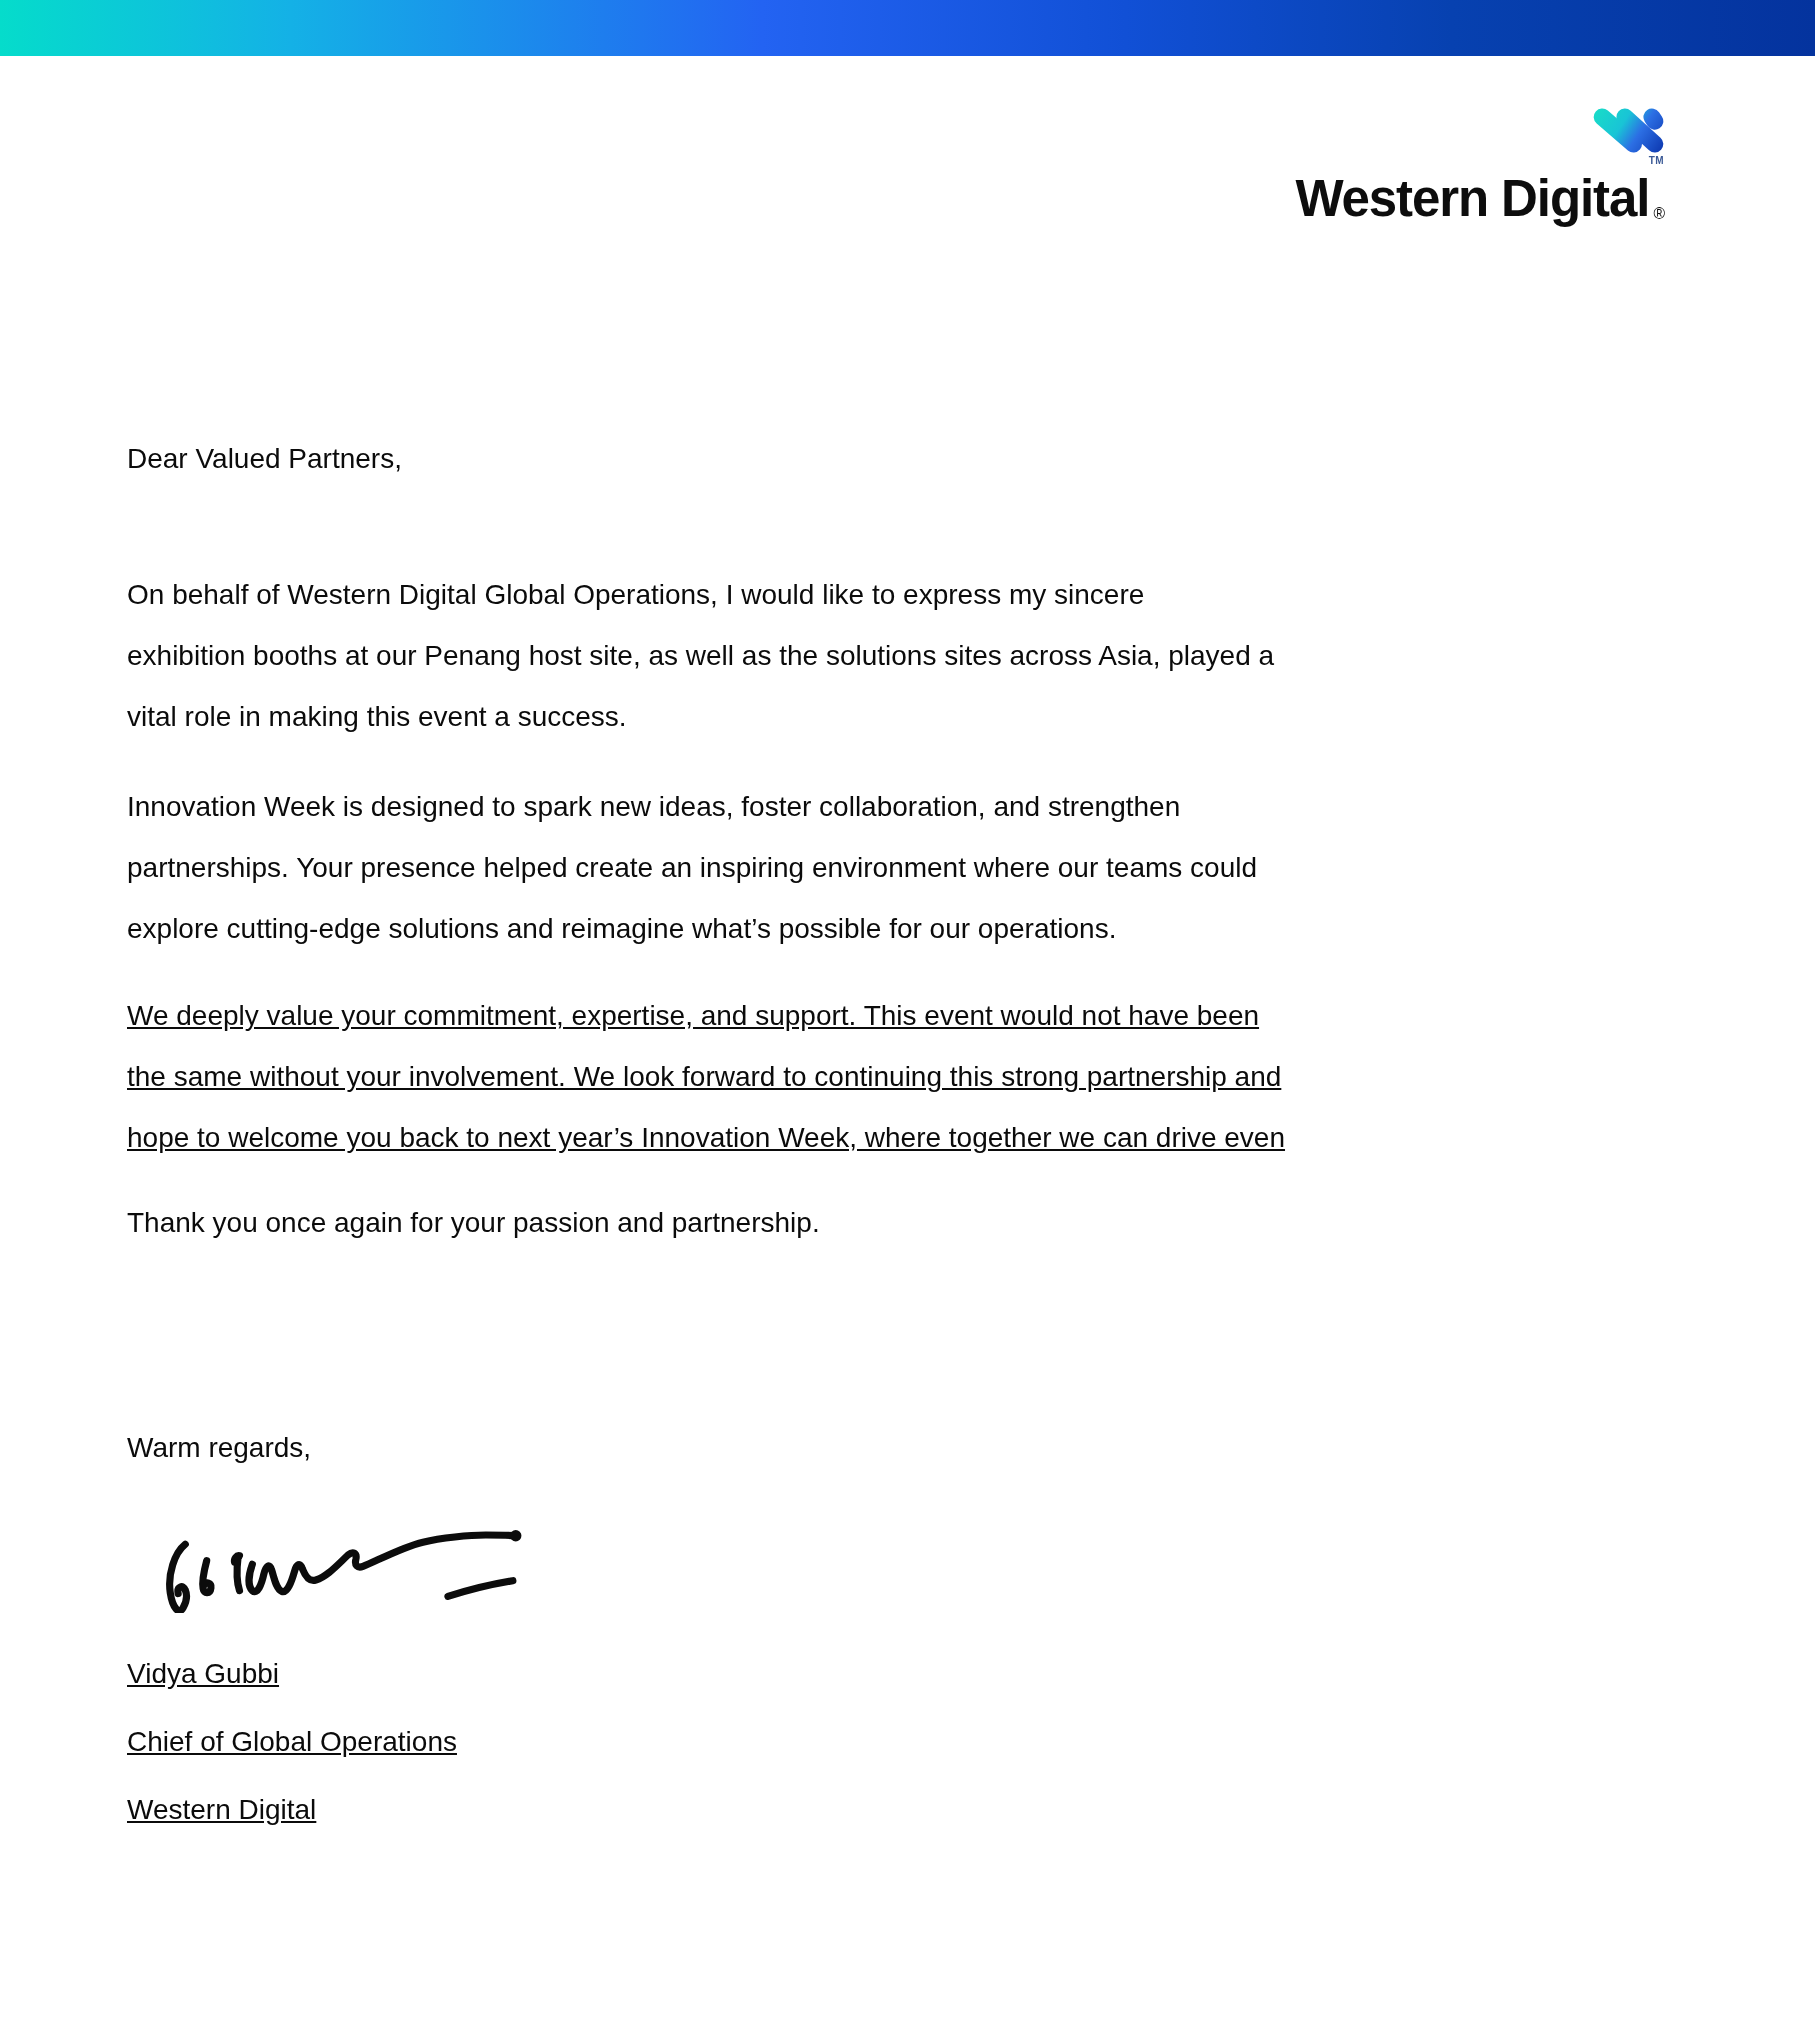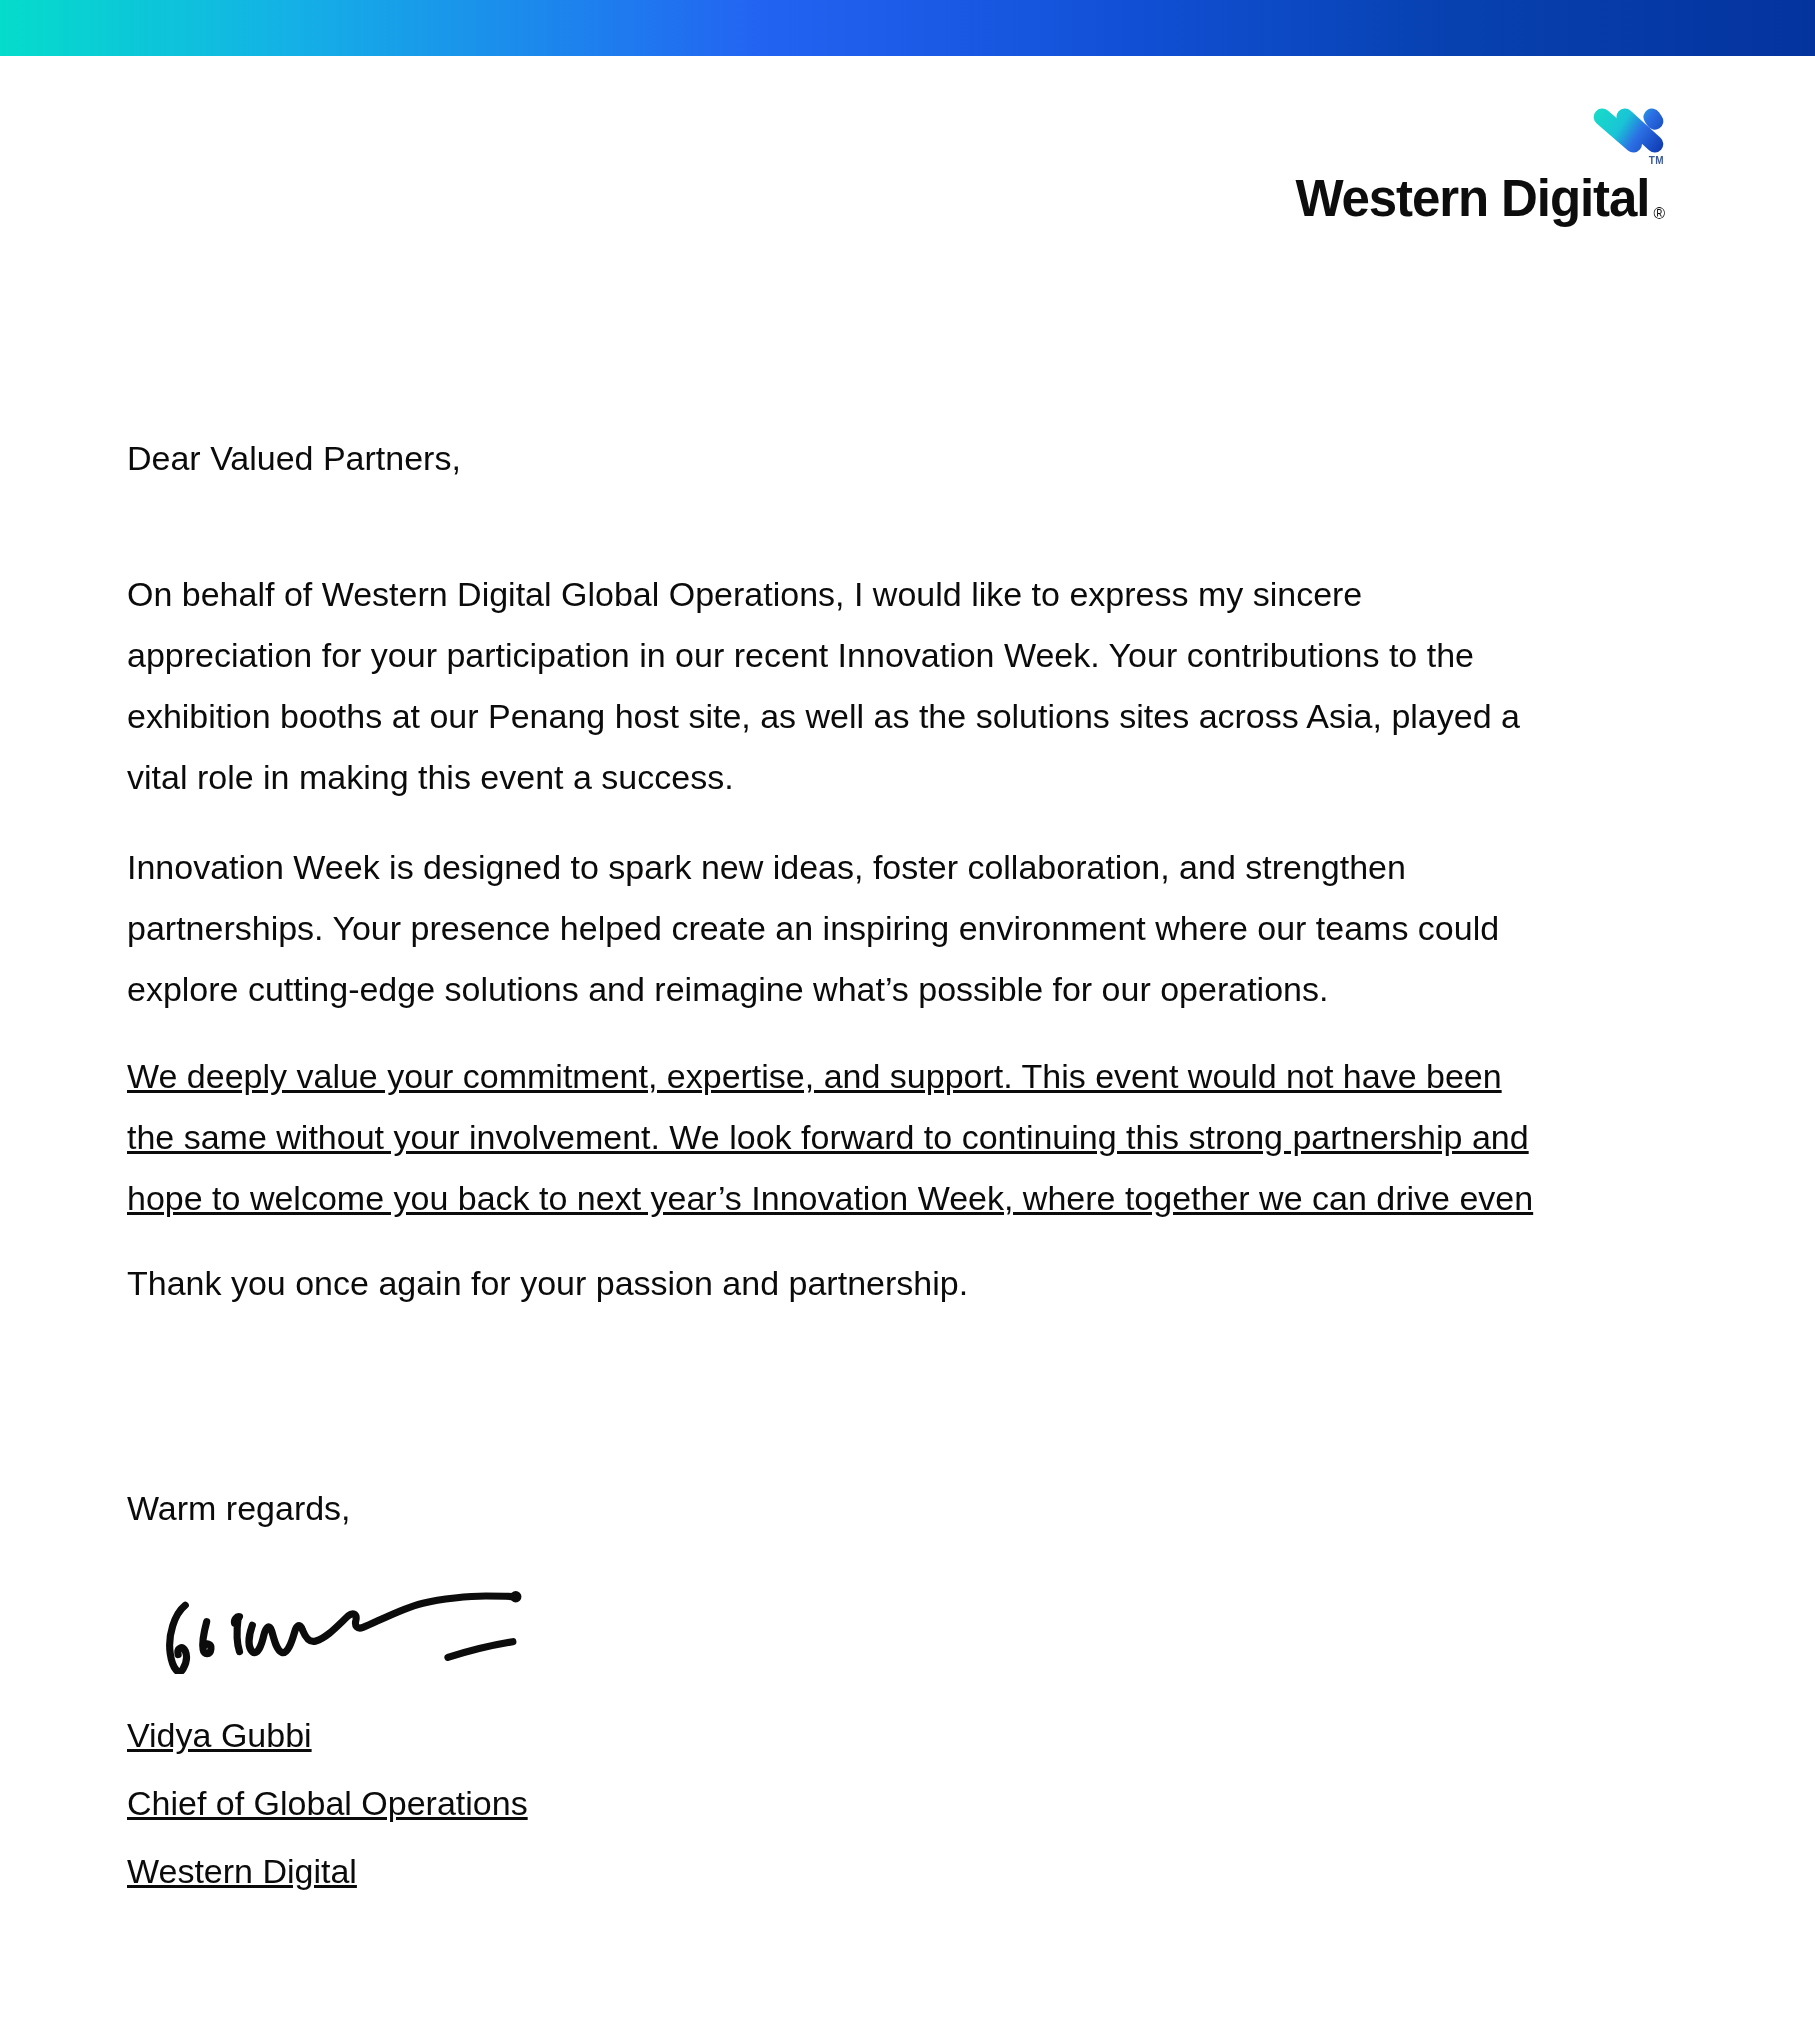--- a/index.html
+++ b/index.html
@@ -48,21 +48,21 @@
     white-space: nowrap;
   }
   .reg {
     font-size: 15.7px;
     font-weight: 400;
     line-height: 21.4px;
     margin-left: 4.3px;
   }
   .letter {
     padding: 0 129px 0 127px;
-    font-size: 34px;
+    font-size: 28px;
     line-height: 61px;
   }
   .line { white-space: nowrap; }
   .salutation { margin-top: 204px; }
   .p1 { margin-top: 75px; }
   .p2 { margin-top: 29px; }
   .p3 { margin-top: 26.4px; text-decoration: underline; }
   .p4 { margin-top: 23.6px; }
   .closing { margin-top: 164px; }
   .signature {
@@ -104,21 +104,20 @@
     <span class="reg">®</span>
   </div>
 </header>
 
 <main class="letter">
 
   <p class="salutation">Dear Valued Partners,</p>
 
   <div class="p1">
     <div class="line">On behalf of Western Digital Global Operations, I would like to express my sincere</div>
-    <div class="line">appreciation for your participation in our recent Innovation Week. Your contributions to the</div>
     <div class="line">exhibition booths at our Penang host site, as well as the solutions sites across Asia, played a</div>
     <div class="line">vital role in making this event a success.</div>
   </div>
 
   <div class="p2">
     <div class="line">Innovation Week is designed to spark new ideas, foster collaboration, and strengthen</div>
     <div class="line">partnerships. Your presence helped create an inspiring environment where our teams could</div>
     <div class="line">explore cutting-edge solutions and reimagine what’s possible for our operations.</div>
   </div>
 

